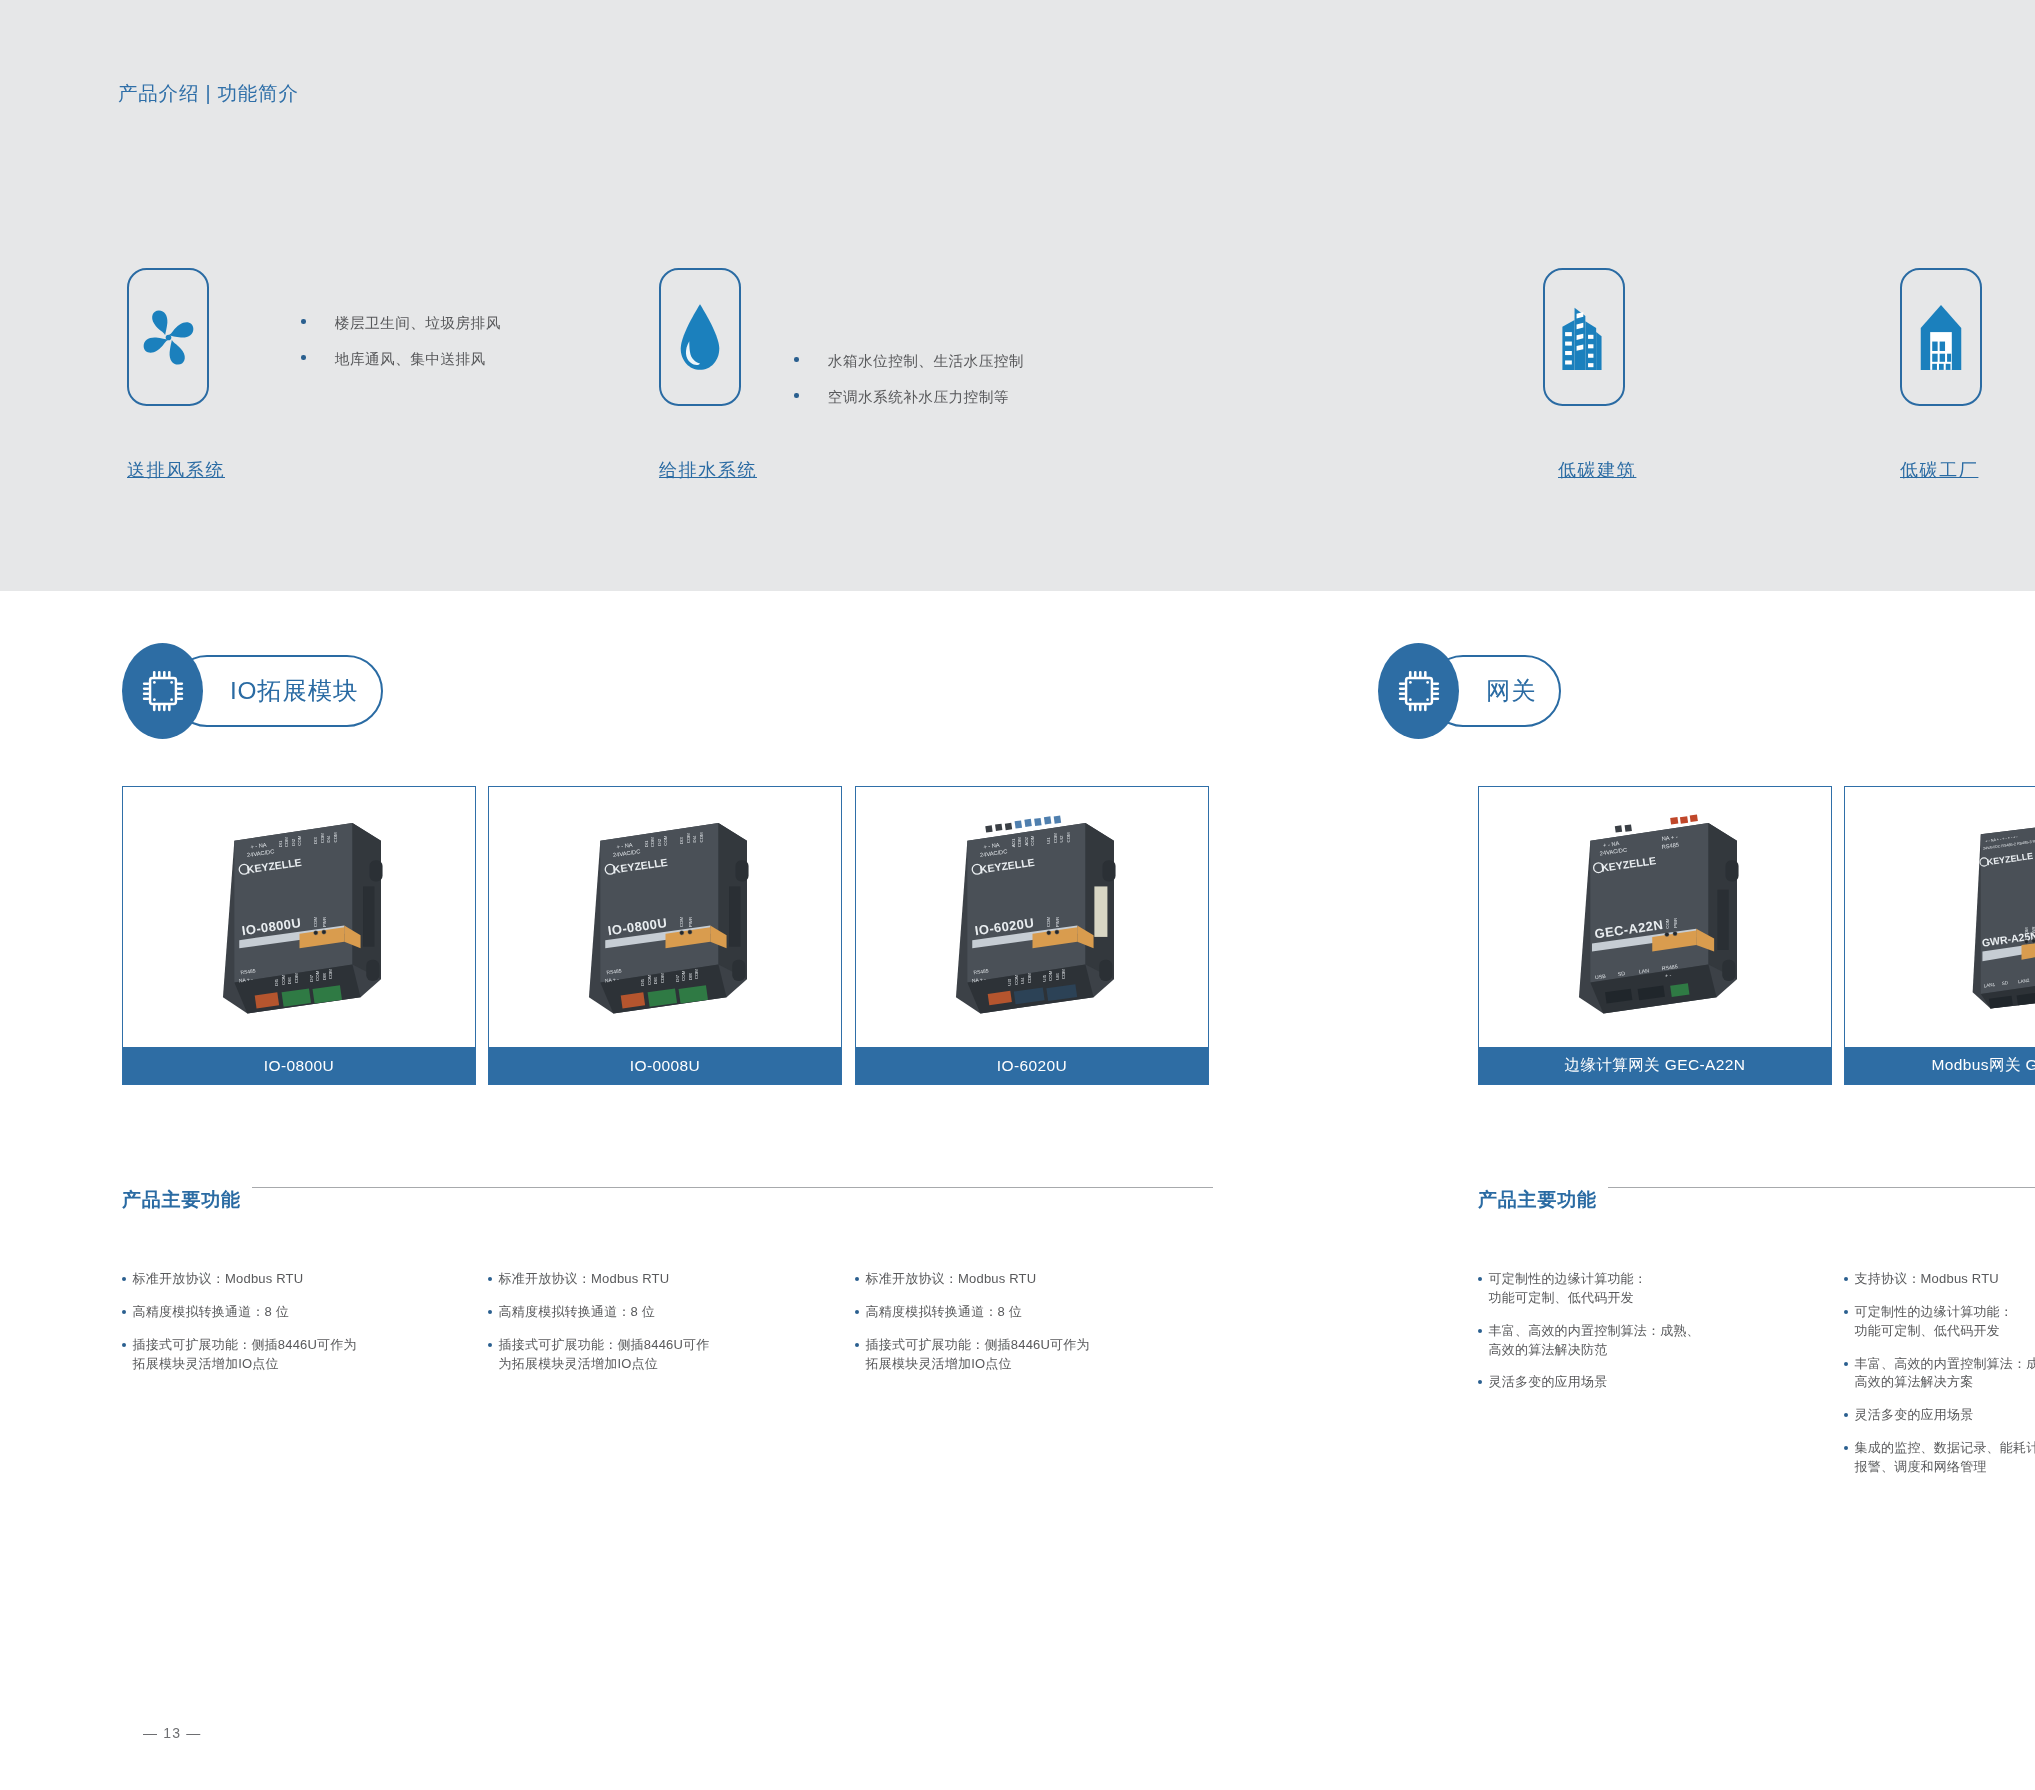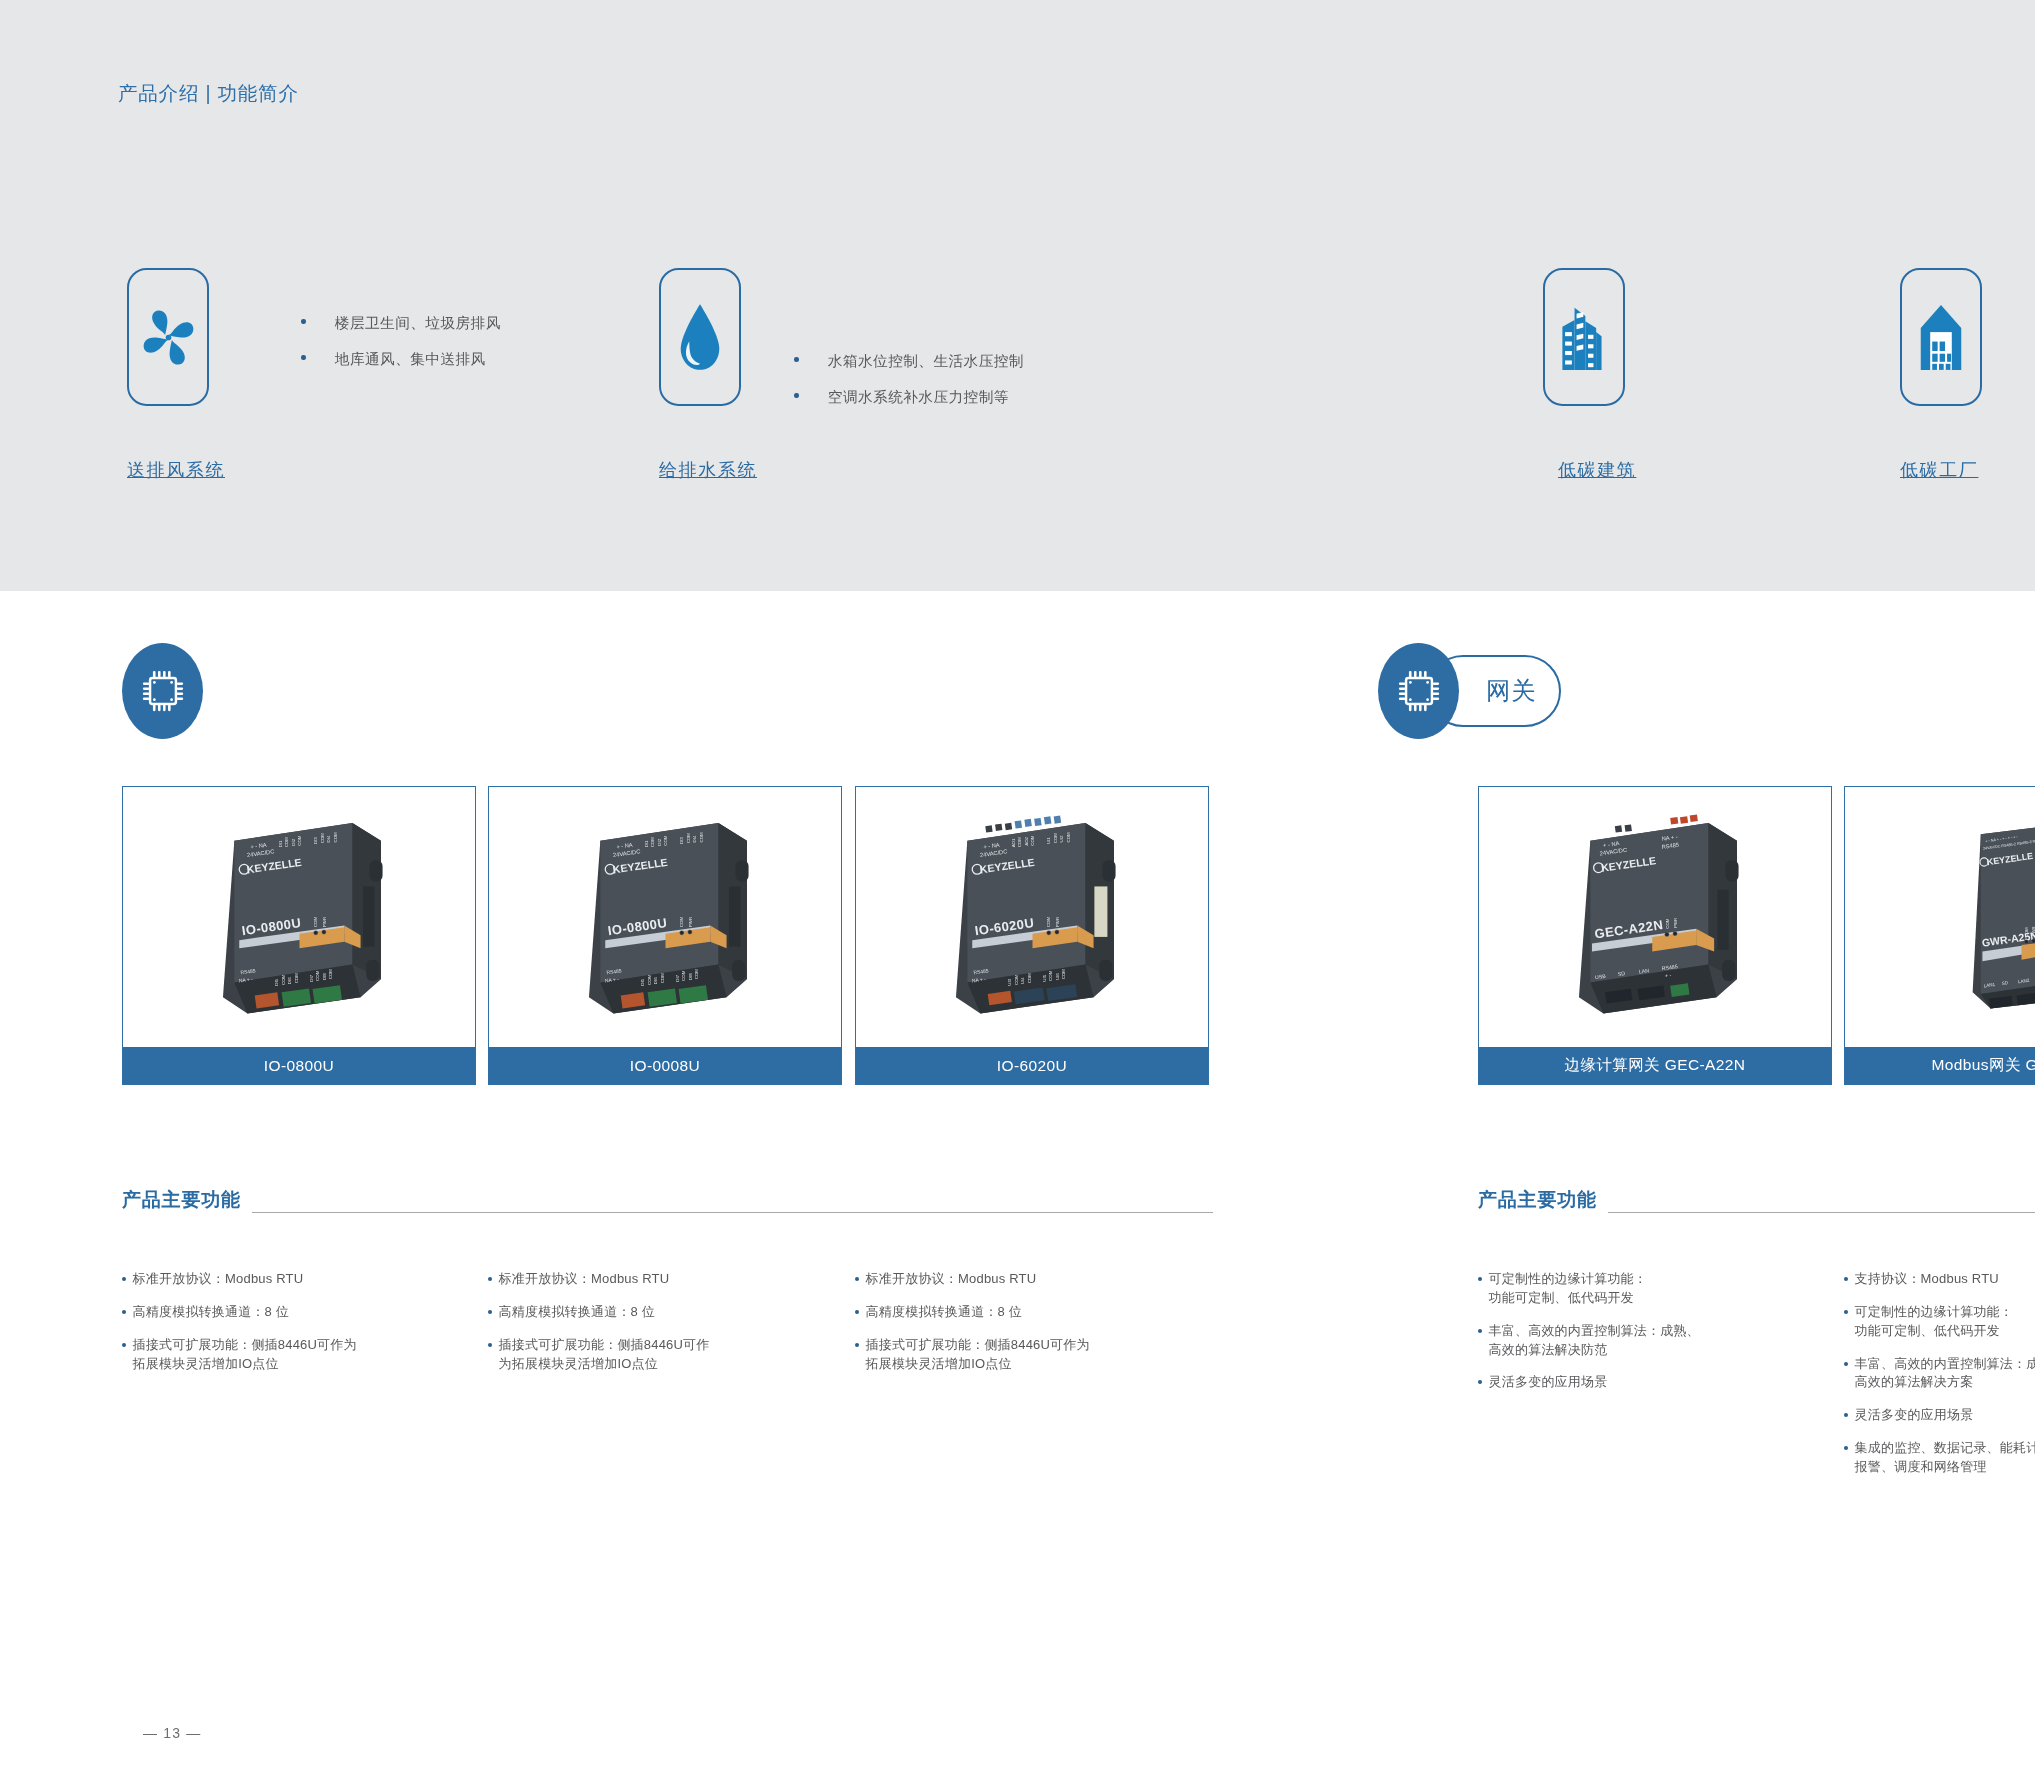--- a/index.html
+++ b/index.html
@@ -88,21 +88,21 @@
     display: flex; align-items: center; justify-content: center;
   }
   .card-label {
     position: absolute; left: 0; right: 0; bottom: 0;
     background: #2e6da4;
     color: #fff; display: flex; align-items: center; justify-content: center;
     font-size: 15.5px; letter-spacing: 0.4px; white-space: nowrap;
   }
 
   
-  .feat-head { position: absolute; display: flex; align-items: flex-end; }
+  .feat-head { position: absolute; display: flex; align-items: flex-start; }
   .feat-head .t {
     font-size: 19px; color: #2a6ba3; letter-spacing: 0.8px; white-space: nowrap;
     font-weight: 600;
   }
   .feat-head .rule {
     height: 1.2px; background: #a7a9ac; margin-left: 11.4px; flex: none;
   }
 
   
   .fcol { position: absolute; }
@@ -241,20 +241,23 @@
         </g>
         <rect x="14" y="14" width="36" height="36" rx="3" fill="none" stroke="#ffffff" stroke-width="3.4"></rect>
         <g fill="#ffffff">
           <circle cx="20" cy="20" r="1.9"></circle>
             <circle cx="44" cy="20" r="1.9"></circle>
           <circle cx="20" cy="44" r="1.9"></circle>
             <circle cx="44" cy="44" r="1.9"></circle>
         </g>
       </svg>
     </div>
+    <div class="sec-pill">
+      <span>IO拓展模块</span>
+    </div>
   </div>
 
   <div class="card" style="left:122px; top:786px; width:354px; height:299px;">
     <div class="card-img" style="height:263px;">
       <svg width="261" height="228" viewBox="0 0 320 280">
         <g transform="translate(10,0)">
           <path d="M70 44 L215 22 L250 44 L250 214 L225 236 L86 256 L56 236 Z" fill="#3c4147"></path>
           <path d="M70 44 L215 22 L215 196 L70 218 Z" fill="#4a5057"></path>
           <path d="M215 22 L250 44 L250 214 L215 196 Z" fill="#33383d"></path>
           <path d="M70 218 L215 196 L225 236 L86 256 Z" fill="#2d3237"></path>

